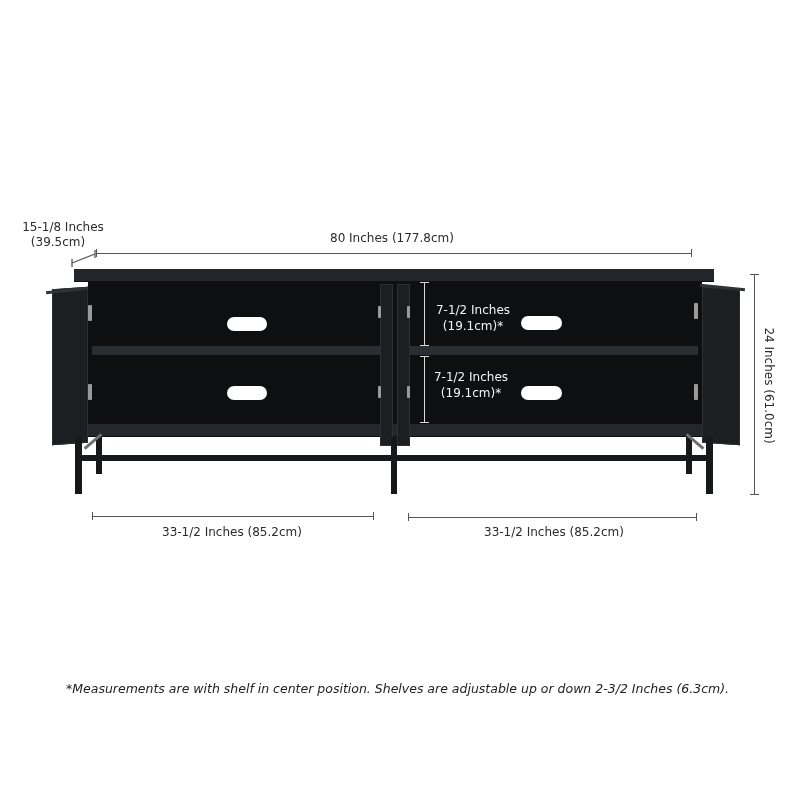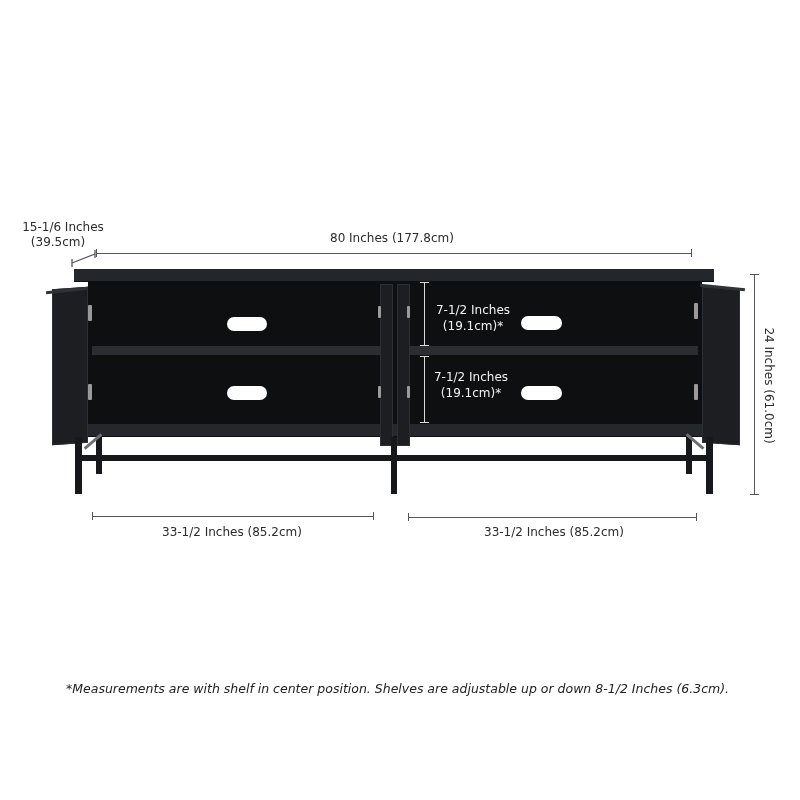--- a/index.html
+++ b/index.html
@@ -14,21 +14,21 @@
   .leg { background:#17181b; }
   .slot { background:#ffffff; border-radius:8px; }
   .door { background:#1c1e21; border:1px solid #2c2f33; }
   .hinge { background:#9a9a9a; width:4px; height:16px; border-radius:1px; }
   .note { font-size:12.5px; font-style:italic; color:#222; white-space:nowrap; }
 </style>
 </head>
 <body>
 
 <div class="abs label" style="left:18px; top:220px; text-align:center; width:90px;">
-  <div>15-1/6 Inches</div>
+  <div>15-1/8 Inches</div>
   <div style="margin-left:-10px;">(39.5cm)</div>
 </div>
 <svg class="abs" style="left:68px; top:248px;" width="30" height="20">
   <line x1="4" y1="15" x2="27" y2="6" stroke="#555" stroke-width="1.3"></line>
   <line x1="4" y1="11" x2="4" y2="19" stroke="#555" stroke-width="1.3"></line>
   <line x1="27" y1="2" x2="27" y2="10" stroke="#555" stroke-width="1.3"></line>
 </svg>
 
 <div class="abs label" style="left:330px; top:231px;">80 Inches (177.8cm)</div>
 <div class="abs dim-line" style="left:96px; top:253px; width:596px; height:1px;"></div>
@@ -100,13 +100,13 @@
 <div class="abs dim-line" style="left:92px; top:516px; width:282px; height:1px;"></div>
 <div class="abs tick" style="left:92px; top:512px; width:1px; height:8px;"></div>
 <div class="abs tick" style="left:373px; top:512px; width:1px; height:8px;"></div>
 <div class="abs label" style="left:162px; top:525px;">33-1/2 Inches (85.2cm)</div>
 
 <div class="abs dim-line" style="left:408px; top:517px; width:288px; height:1px;"></div>
 <div class="abs tick" style="left:408px; top:513px; width:1px; height:8px;"></div>
 <div class="abs tick" style="left:696px; top:513px; width:1px; height:8px;"></div>
 <div class="abs label" style="left:484px; top:525px;">33-1/2 Inches (85.2cm)</div>
 
-<div class="abs note" style="left:66px; top:681px;">*Measurements are with shelf in center position. Shelves are adjustable up or down 8-1/2 Inches (6.3cm).</div>
+<div class="abs note" style="left:66px; top:681px;">*Measurements are with shelf in center position. Shelves are adjustable up or down 2-3/2 Inches (6.3cm).</div>
 
 </body></html>

